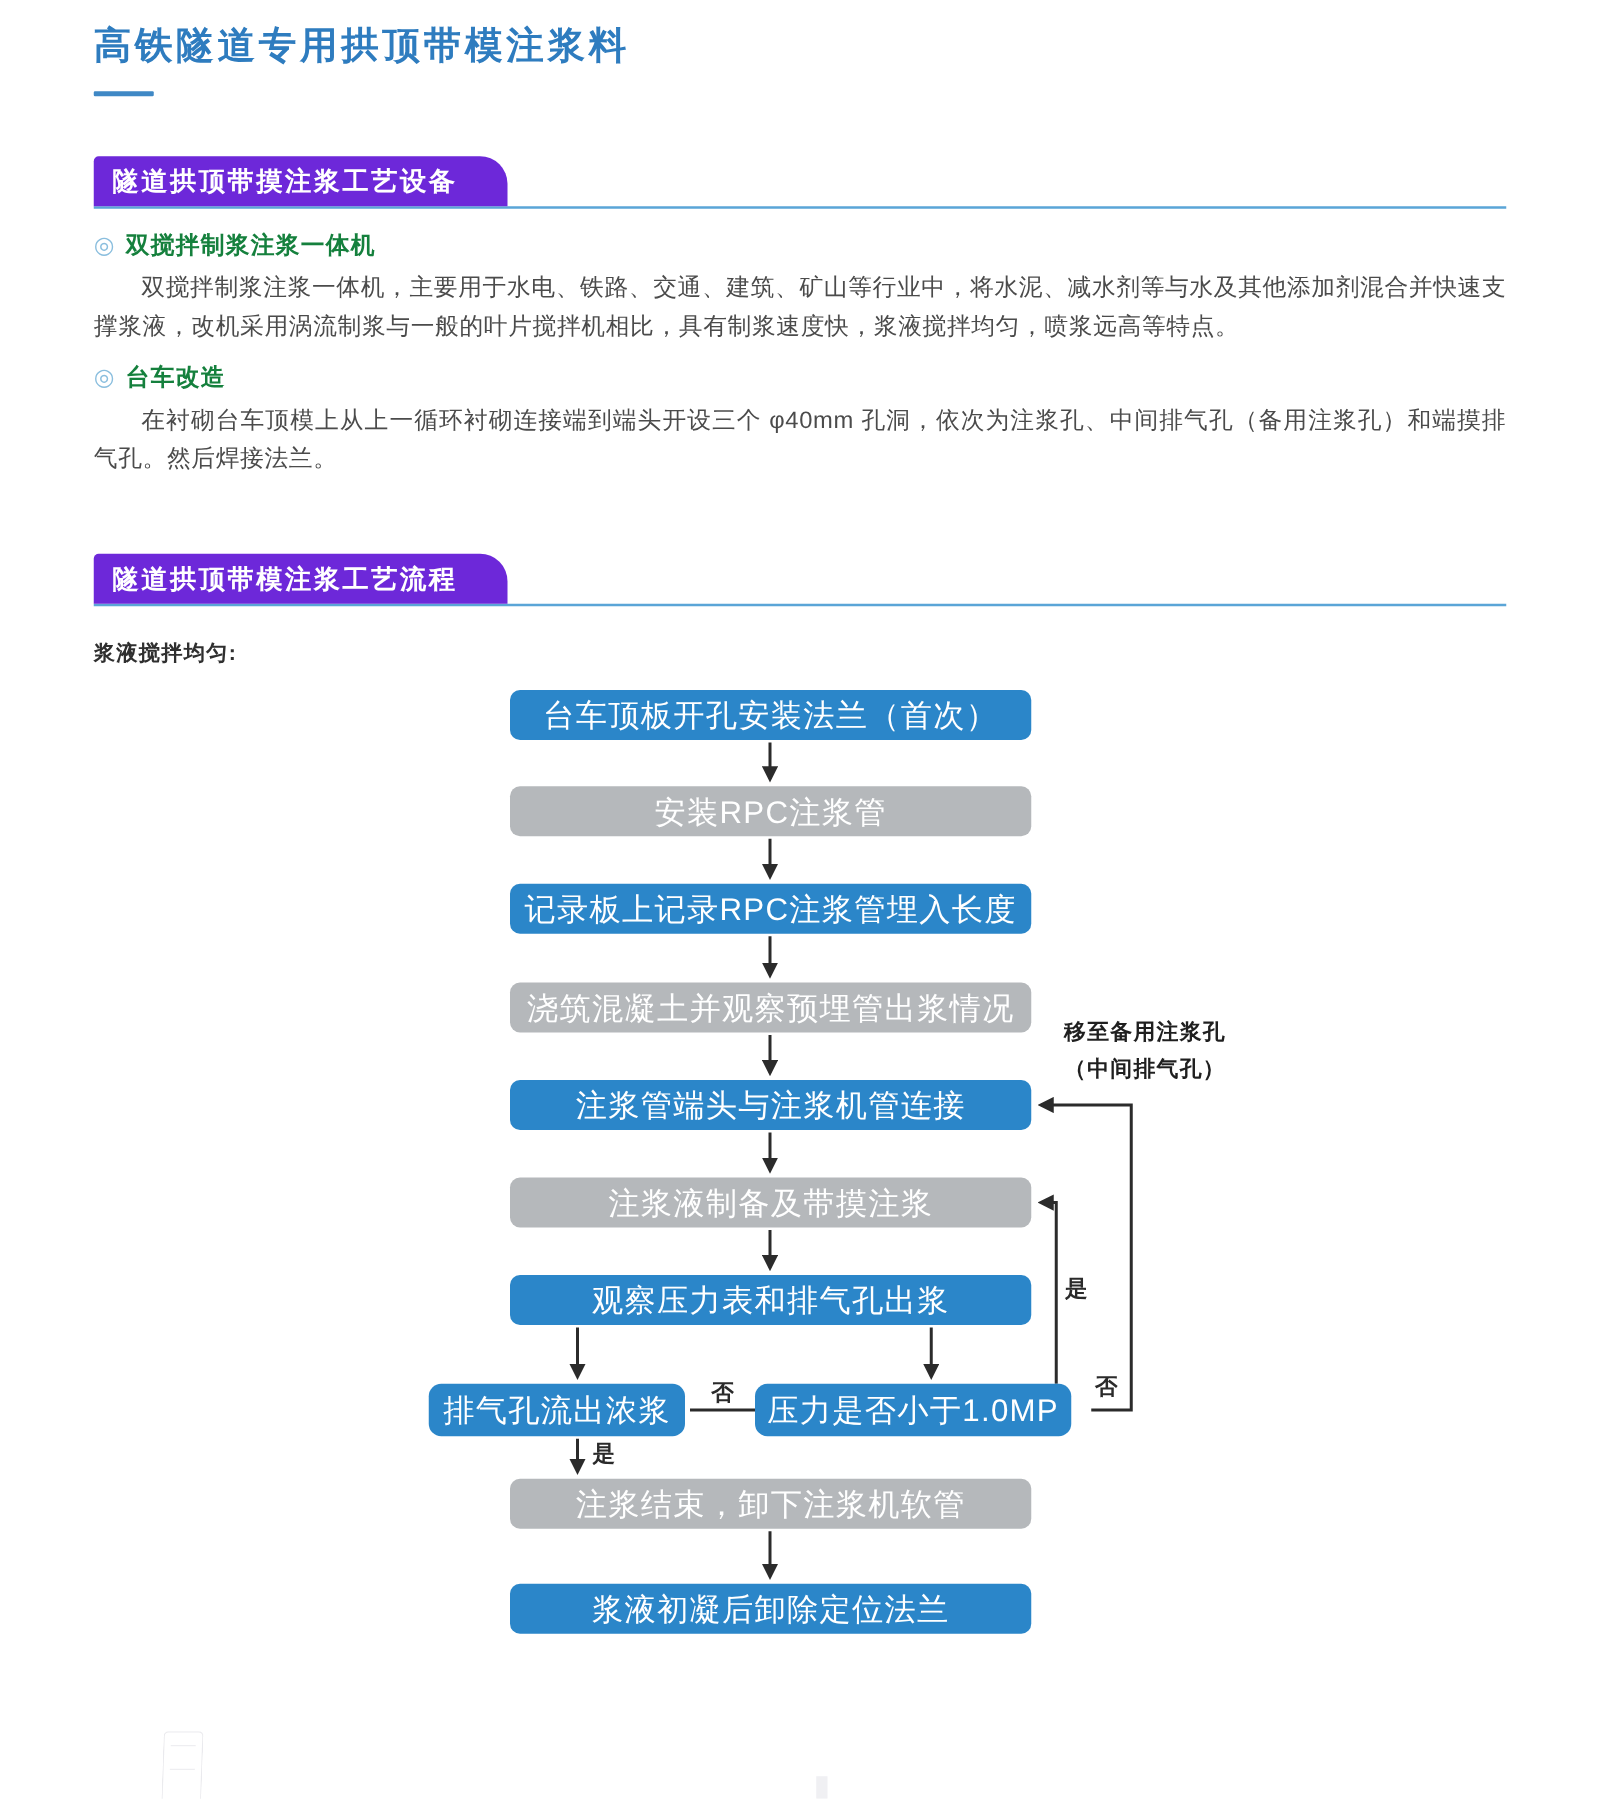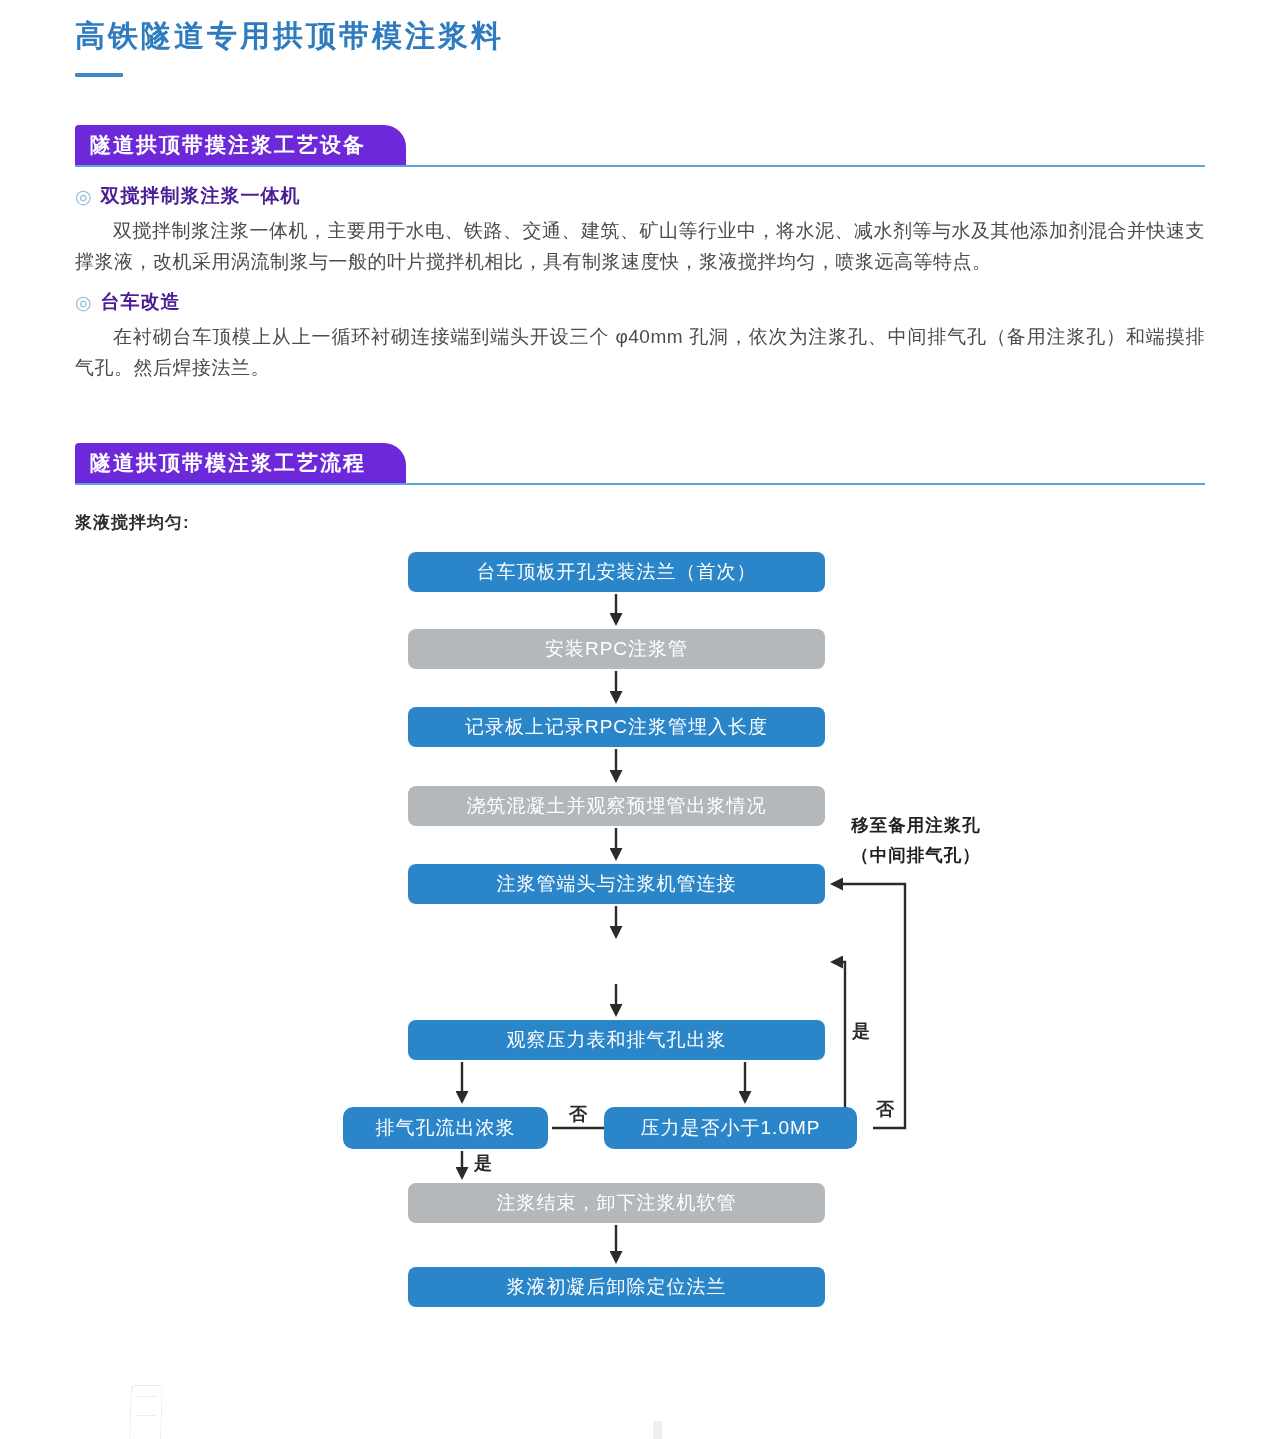--- a/index.html
+++ b/index.html
@@ -42,21 +42,21 @@
     vertical-align:bottom;
   }
 
   .bullets { margin-top:16px; }
   .bullet-row {
     display:flex; align-items:center; gap:9px;
     margin-top:12px;
   }
   .bullet-icon { color:#8abede; font-size:19px; line-height:1; }
   .bullet-heading {
-    font-size:19px; font-weight:bold; color:#4c1d95; letter-spacing:1px;
+    font-size:19px; font-weight:bold; color:#15803d; letter-spacing:1px;
   }
   .para {
     font-size:19px; color:#4b4b4b;
     line-height:31px;
     text-align:justify;
     text-indent:2em;
     letter-spacing:0.5px;
     margin:6px 0 0 0;
   }
 
@@ -70,21 +70,21 @@
     position:relative;
     width:1280px; height:810px;
     margin-top:0;
   }
   .flow-arrows { position:absolute; left:0; top:0; }
   .fnode {
     position:absolute;
     left:408px; width:417px; height:40px;
     border-radius:8px;
     color:#ffffff;
-    font-size:19px;
+    font-size:25px;
     letter-spacing:1px;
     display:flex; align-items:center; justify-content:center;
     box-sizing:border-box;
   }
   .fnode.blue { background:#2b86c9; }
   .fnode.gray { background:#b5b8bb; }
   .fnode.small { height:42px; border-radius:10px; }
 
   .flow-label {
     position:absolute;
@@ -181,20 +181,21 @@
       <path d="M845,573 L845,428 L833,428"></path>
       <path d="M873,594 L905,594 L905,350 L833,350"></path>
     </g>
   </svg>
 
   <div class="fnode blue" style="top:18px;">台车顶板开孔安装法兰（首次）</div>
   <div class="fnode gray" style="top:95px;">安装RPC注浆管</div>
   <div class="fnode blue" style="top:173px;">记录板上记录RPC注浆管埋入长度</div>
   <div class="fnode gray" style="top:252px;">浇筑混凝土并观察预埋管出浆情况</div>
   <div class="fnode blue" style="top:330px;">注浆管端头与注浆机管连接</div>
+  <div class="fnode gray" style="top:408px;">注浆液制备及带摸注浆</div>
   <div class="fnode blue" style="top:486px;">观察压力表和排气孔出浆</div>
   <div class="fnode blue small" style="left:343px; width:205px; top:573px;">排气孔流出浓浆</div>
   <div class="fnode blue small" style="left:604px; width:253px; top:573px;">压力是否小于1.0MP</div>
   <div class="fnode gray" style="top:649px;">注浆结束，卸下注浆机软管</div>
   <div class="fnode blue" style="top:733px;">浆液初凝后卸除定位法兰</div>
 
   <span class="flow-label" style="left:565px; top:569px; width:26px; text-align:center;">否</span>
   <span class="flow-label" style="left:474px; top:618px;">是</span>
   <span class="flow-label" style="left:852px; top:486px;">是</span>
   <span class="flow-label" style="left:872px; top:564px; width:26px; text-align:center;">否</span>

